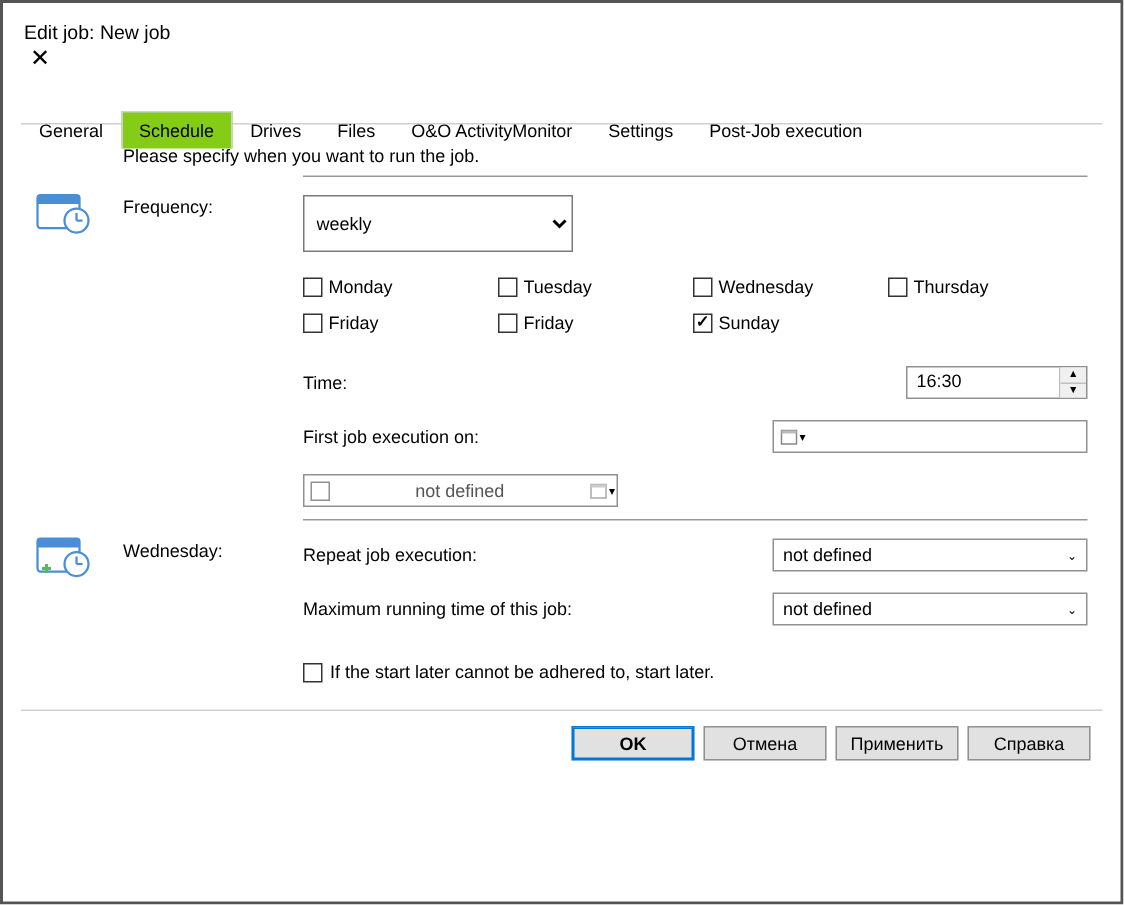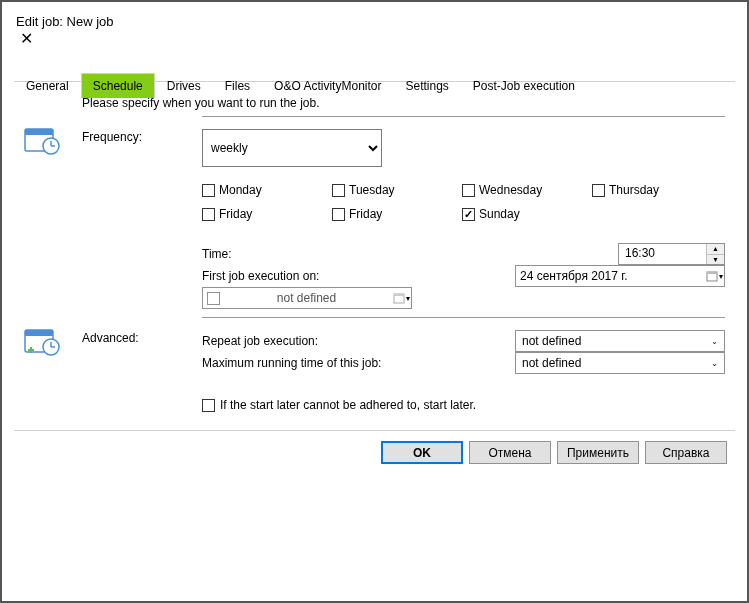--- a/index.html
+++ b/index.html
@@ -18,23 +18,23 @@
 .iconcol { width: 58px; flex-shrink: 0; }
 .icon-clock, .icon-plus { display: block; margin-top: -2px; }
 .section-label { width: 120px; flex-shrink: 0; padding-top: 2px; }
 .section-body { flex: 1; }
 hr.sep { border: none; border-top: 1px solid #999; margin: 4px 0 12px 0; }
 .freq-select { width: 180px; height: 38px; border: 1px solid #7a7a7a; background: #fff; padding: 0 4px; font-family: inherit; font-size: 12px; box-shadow: 0 0 0 1px #666 inset dotted; }
 .days { display: flex; flex-wrap: wrap; margin-top: 16px; row-gap: 10px; }
 .day { width: 130px; display: flex; align-items: center; gap: 4px; }
 .cb { width: 13px; height: 13px; border: 1px solid #333; background: #fff; display: inline-flex; align-items: center; justify-content: center; font-size: 11px; line-height: 1; flex-shrink: 0; }
 .cb.checked::after { content: "✓"; color: #000; font-weight: bold; }
-.field-row { display: flex; align-items: center; }
+.field-row { display: flex; align-items: center; margin-top: 14px; }
 .field-label { flex: 1; }
-.time-spin { width: 107px; height: 22px; border: 1px solid #919191; display: flex; }
+.time-spin { width: 121px; height: 22px; border: 1px solid #919191; display: flex; }
 .time-val { flex: 1; padding: 2px 6px; }
 .spin-btns { width: 18px; border-left: 1px solid #c0c0c0; display: flex; flex-direction: column; }
 .spin-btns div { flex: 1; text-align: center; font-size: 7px; line-height: 1; display:flex; align-items:center; justify-content:center; background: #f0f0f0; border-bottom: 1px solid #c0c0c0; }
 .spin-btns div:last-child { border-bottom: none; }
 .date-field { width: 210px; height: 22px; border: 1px solid #919191; display: flex; align-items: center; padding: 0 4px; gap: 6px; }
 .date-val { flex: 1; }
 .date-mini-cb { width: 13px; height: 13px; border: 1px solid #919191; flex-shrink: 0; }
 .cal-icon { width: 14px; display: flex; align-items: center; gap: 1px; }
 .cal-icon svg { flex-shrink: 0; }
 .dd-arrow { font-size: 8px; }
@@ -126,21 +126,20 @@
               <div class="spin-btns">
                 <div>▲</div>
                 <div>▼</div>
               </div>
             </div>
           </div>
 
           <div class="field-row">
             <div class="field-label">First job execution on:</div>
             <div class="date-field">
-              <span class="date-val">24 сентября 2017 г.</span>
               <span class="cal-icon">
                 <svg width="12" height="12">
                     <rect x="1" y="2" width="10" height="9" fill="#fff" stroke="#888"></rect>
                     <rect x="1" y="2" width="10" height="2" fill="#bbb"></rect>
                   </svg>
                 <span class="dd-arrow">▾</span>
               </span>
             </div>
           </div>
 
@@ -165,21 +164,21 @@
           <svg class="icon-plus" width="36" height="30" viewBox="0 0 36 30">
             <rect x="1" y="3" width="28" height="22" rx="2" fill="#fff" stroke="#4a8ed6" stroke-width="1.5"></rect>
             <rect x="1" y="3" width="28" height="6" fill="#4a8ed6"></rect>
             <circle cx="27" cy="20" r="8" fill="#fff" stroke="#4a8ed6" stroke-width="1.5"></circle>
             <line x1="27" y1="20" x2="27" y2="15" stroke="#4a8ed6" stroke-width="1.5"></line>
             <line x1="27" y1="20" x2="31" y2="20" stroke="#4a8ed6" stroke-width="1.5"></line>
             <line x1="4" y1="23" x2="10" y2="23" stroke="#5bb85b" stroke-width="2"></line>
             <line x1="7" y1="20" x2="7" y2="26" stroke="#5bb85b" stroke-width="2"></line>
           </svg>
         </div>
-        <div class="section-label">Advanced:</div>
+        <div class="section-label">Wednesday:</div>
         <div class="section-body">
           <hr class="sep" style="margin-top:-12px">
           <div class="field-row" style="margin-top:8px">
             <div class="field-label">Repeat job execution:</div>
             <div class="notdef-sel">
               <span>not defined</span>
               <span class="dd-arrow">⌄</span>
             </div>
           </div>
           <div class="field-row">

